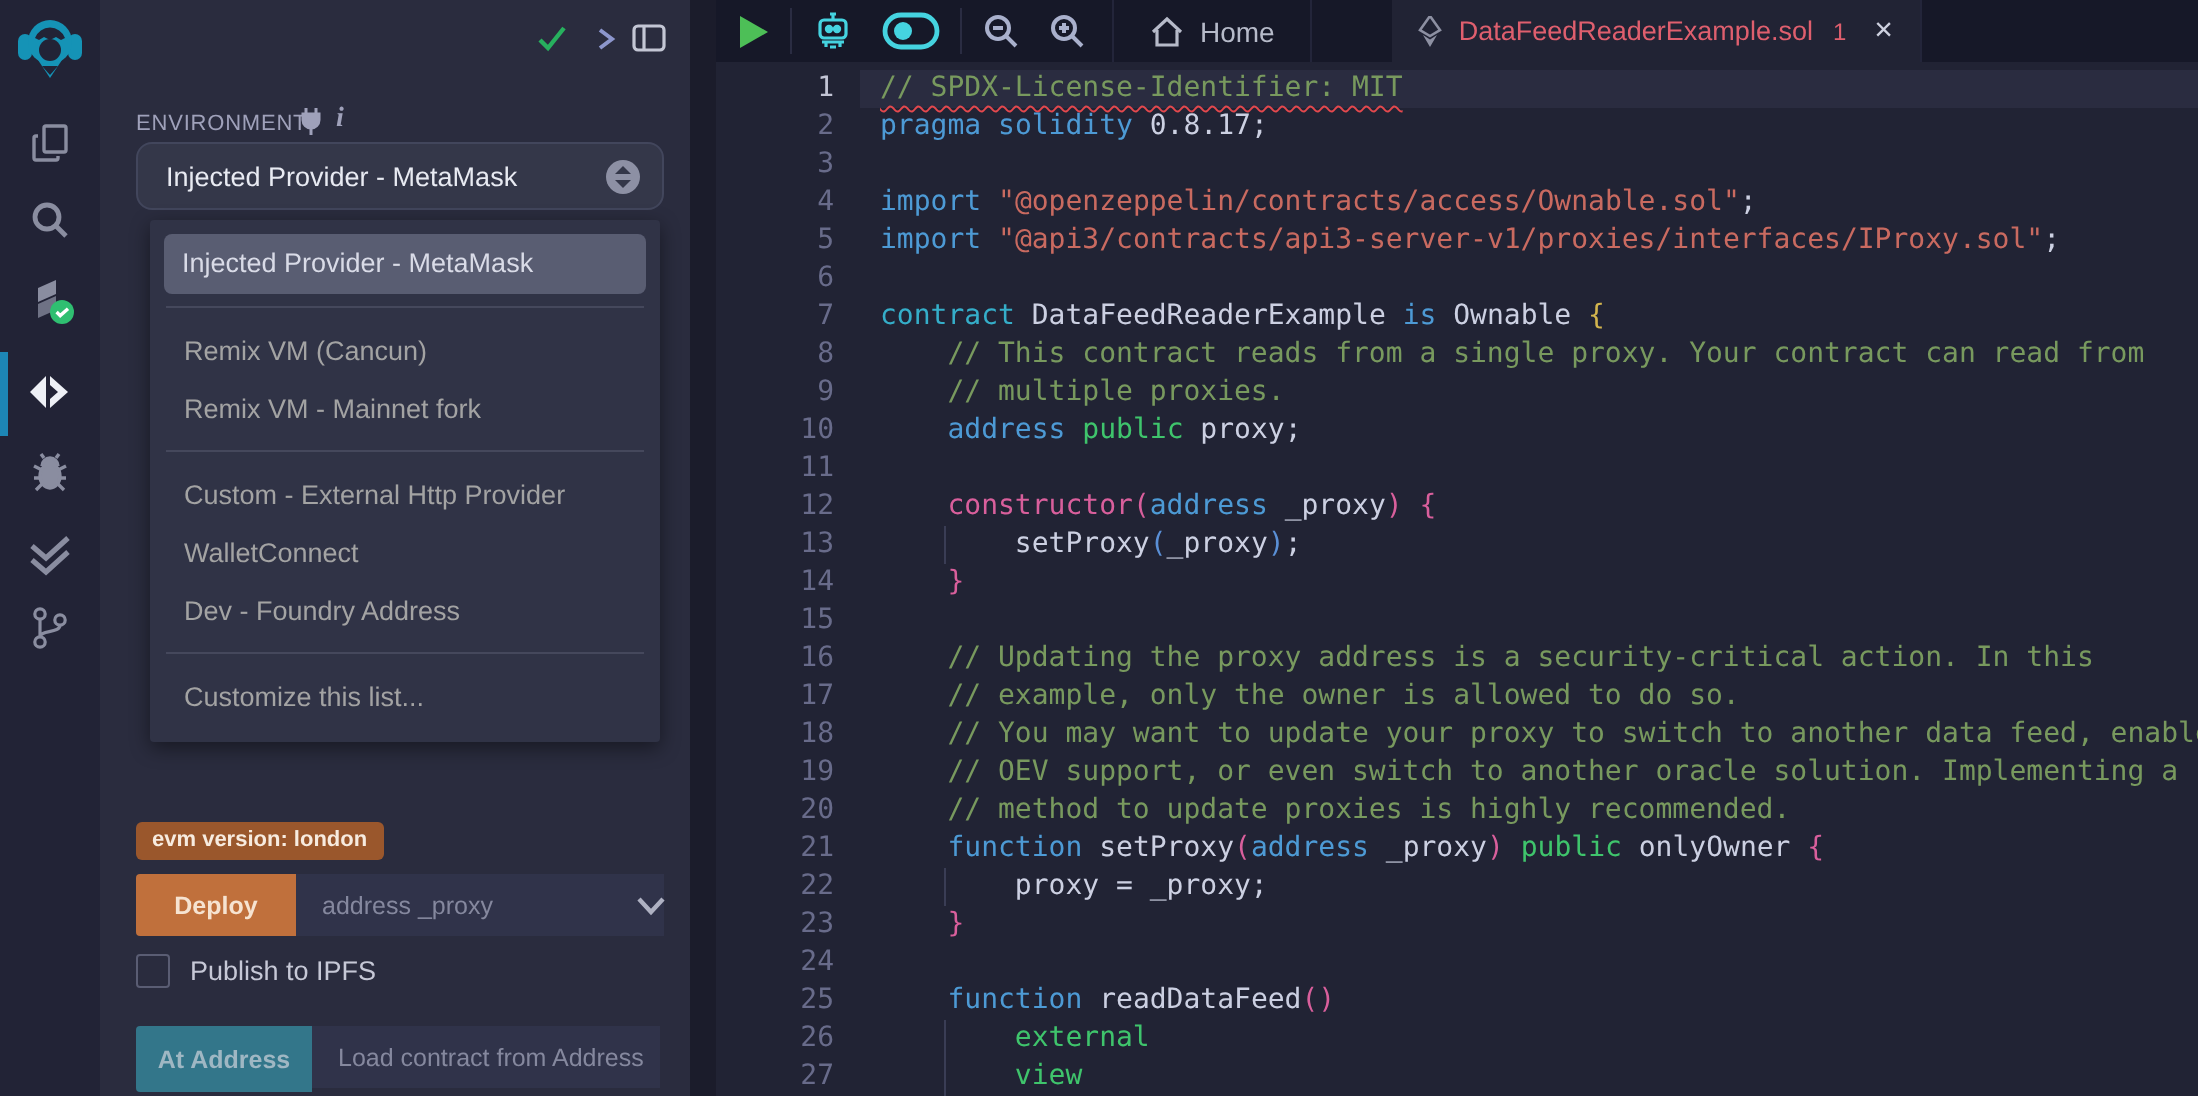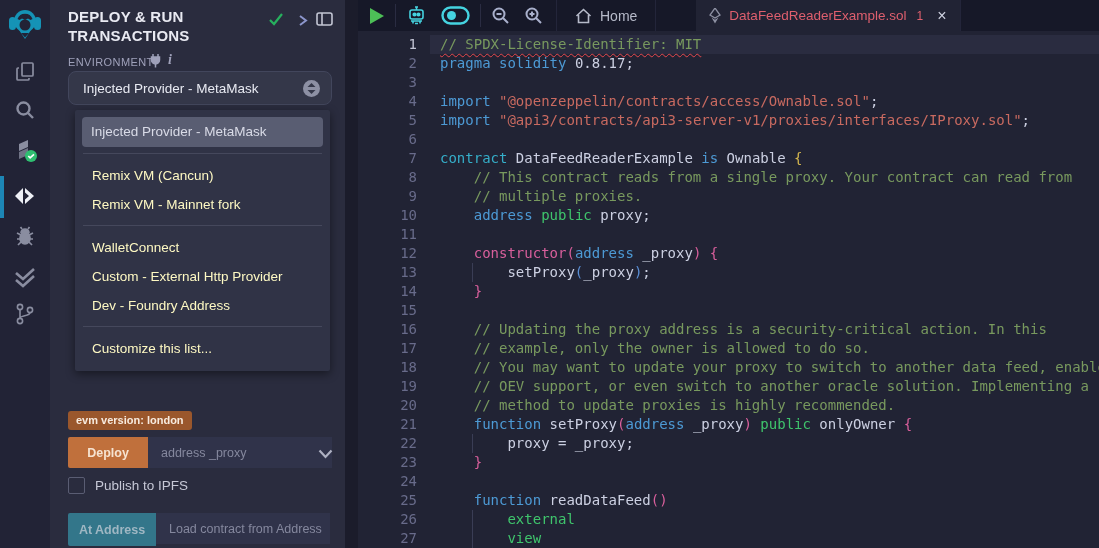--- a/index.html
+++ b/index.html
@@ -22,21 +22,21 @@
   #info-ic { position:absolute; left:118px; top:52px; font-family:"Liberation Serif",serif; font-style:italic;
     font-weight:bold; font-size:14px; color:#9fa1ba; }
   #env-select { position:absolute; left:18px; top:71px; width:264px; height:34px; background:#343749;
     border:1px solid #42465c; border-radius:8px; display:flex; align-items:center; cursor:pointer; }
   #env-select-value { margin-left:14px; font-size:13.5px; color:#e8eaf2; flex:1; }
   #env-stepper { width:17px; height:17px; border-radius:50%; background:#8d90a4; margin-right:11px;
     display:flex; align-items:center; justify-content:center; }
 
   #env-dropdown { position:absolute; left:25px; top:110px; width:255px; background:#303346;
     border-radius:2px; box-shadow:0 3px 10px rgba(0,0,0,.45); padding-bottom:8px; z-index:5; }
-  .dd-item { height:29px; line-height:29px; padding-left:17px; font-size:13.5px; color:#fef9c3; cursor:pointer; }
+  .dd-item { height:29px; line-height:29px; padding-left:17px; font-size:13.5px; color:#a3a3a3; cursor:pointer; }
   .dd-item.sel { height:30px; line-height:30px; margin:7px 7px 0 7px; padding-left:9px;
     background:#595d72; border-radius:4px; color:#d9dbe7; }
   .dd-div { border-top:1px solid #45485c; margin:6px 8px 0 8px; }
   .dd-sp { height:7px; }
 
   #evm-badge { position:absolute; left:18px; top:411px; padding:3px 8px 4px; background:#9a572c;
     border-radius:3px; font-size:11px; font-weight:bold; color:#f7ebdf; }
 
   #deploy-row { position:absolute; left:18px; top:437px; width:264px; height:31px; display:flex; }
   #deploy-btn { width:80px; height:31px; background:#c0703c; border:none; border-radius:2px 0 0 2px;
@@ -151,21 +151,20 @@
       <circle cx="7" cy="6" r="2.6"></circle>
         <circle cx="7" cy="20" r="2.6"></circle>
         <circle cx="17" cy="9" r="2.6"></circle>
       <path d="M7 8.6 V17.4 M17 11.6 c0 4 -10 2.5 -10 5.8"></path>
     </svg>
   </div>
   <div id="active-rail"></div>
 </div>
 
 <div id="panel">
-  <div id="panel-title">DEPLOY &amp; RUN TRANSACTIONS</div>
 
   <div class="hdr-ic" style="left:218px">
     <svg width="16" height="14" viewBox="0 0 16 14" fill="none" stroke="#27b05e" stroke-width="2.2">
       <path d="M2 8 L6 12 L14 2"></path>
     </svg>
   </div>
   <div class="hdr-ic" style="left:247px;top:13px">
     <svg width="12" height="13" viewBox="0 0 12 13" fill="none" stroke="#8c96cc" stroke-width="2">
       <path d="M3 2 L9 6.5 L3 11"></path>
     </svg>
@@ -198,22 +197,22 @@
   </div>
 
   <div id="env-dropdown">
       <div class="dd-item sel">Injected Provider - MetaMask</div>
       <div class="dd-div"></div>
       <div class="dd-sp"></div>
       <div class="dd-item">Remix VM (Cancun)</div>
       <div class="dd-item">Remix VM - Mainnet fork</div>
       <div class="dd-div"></div>
       <div class="dd-sp"></div>
+      <div class="dd-item">Custom - External Http Provider</div>
       <div class="dd-item">WalletConnect</div>
-      <div class="dd-item">Custom - External Http Provider</div>
       <div class="dd-item">Dev - Foundry Address</div>
       <div class="dd-div"></div>
       <div class="dd-sp"></div>
       <div class="dd-item">Customize this list...</div>
     </div>
 
   <div id="evm-badge">evm version: london</div>
 
   <div id="deploy-row">
     <button id="deploy-btn">Deploy</button>

